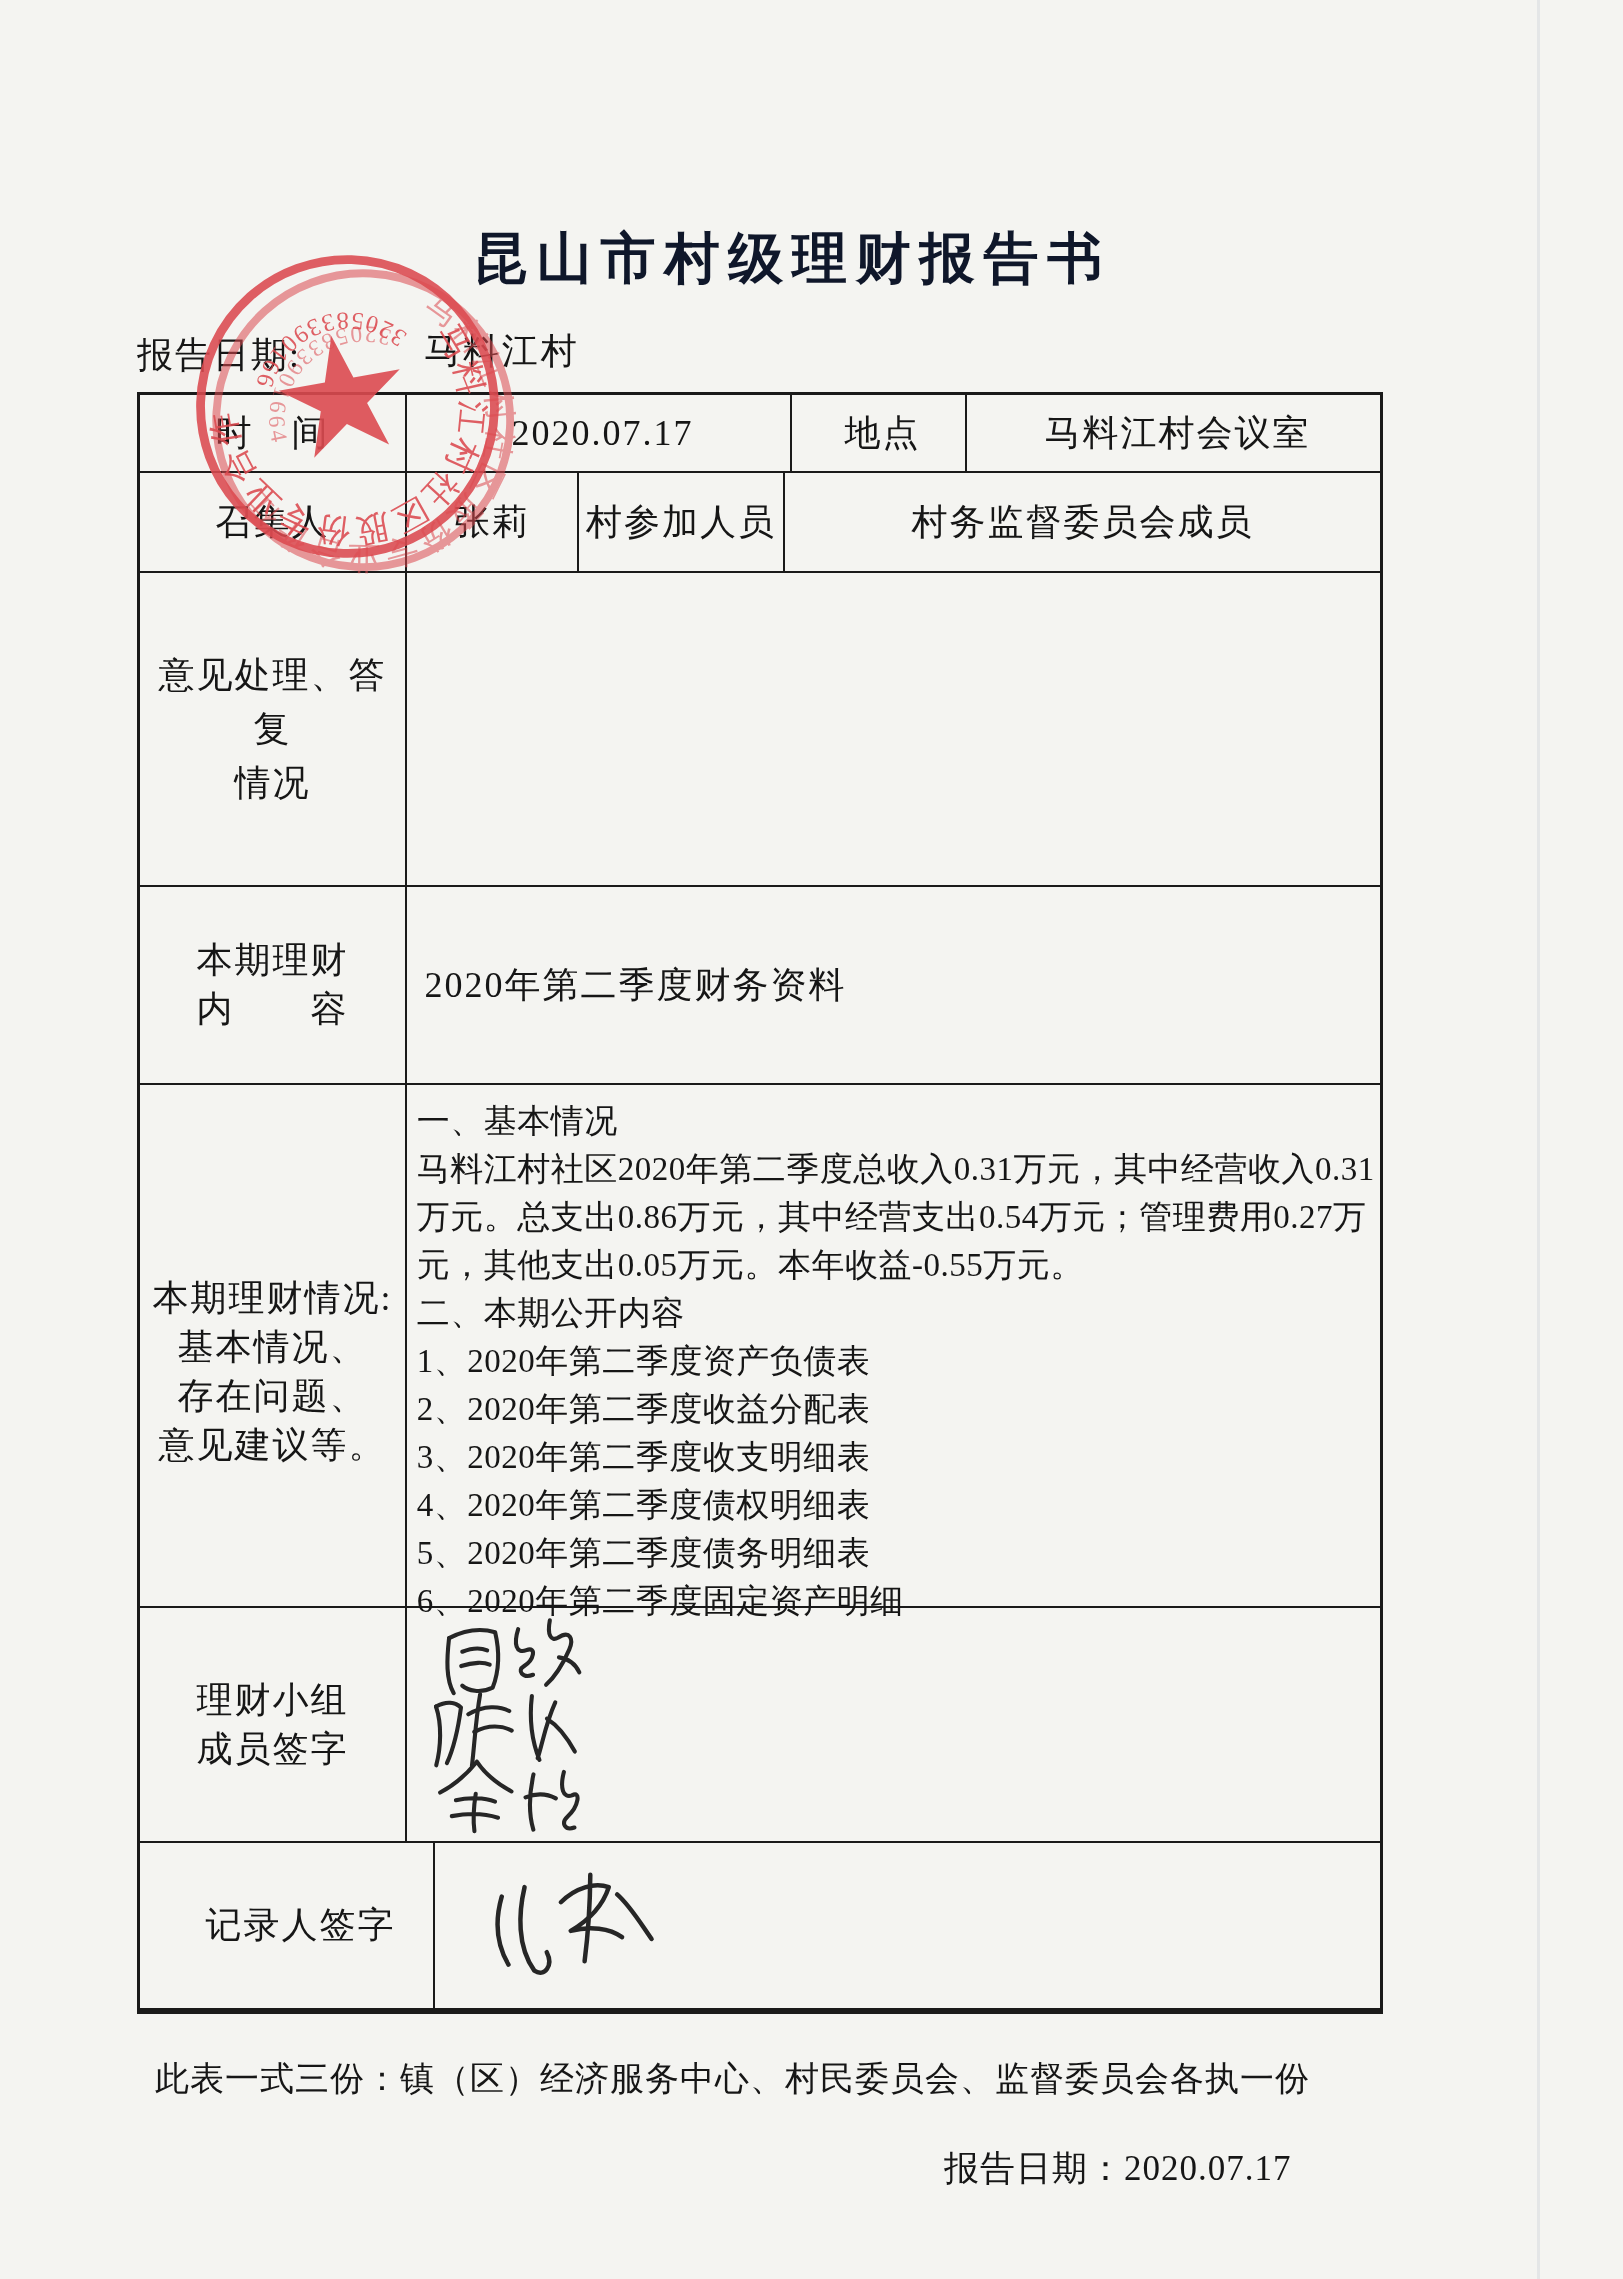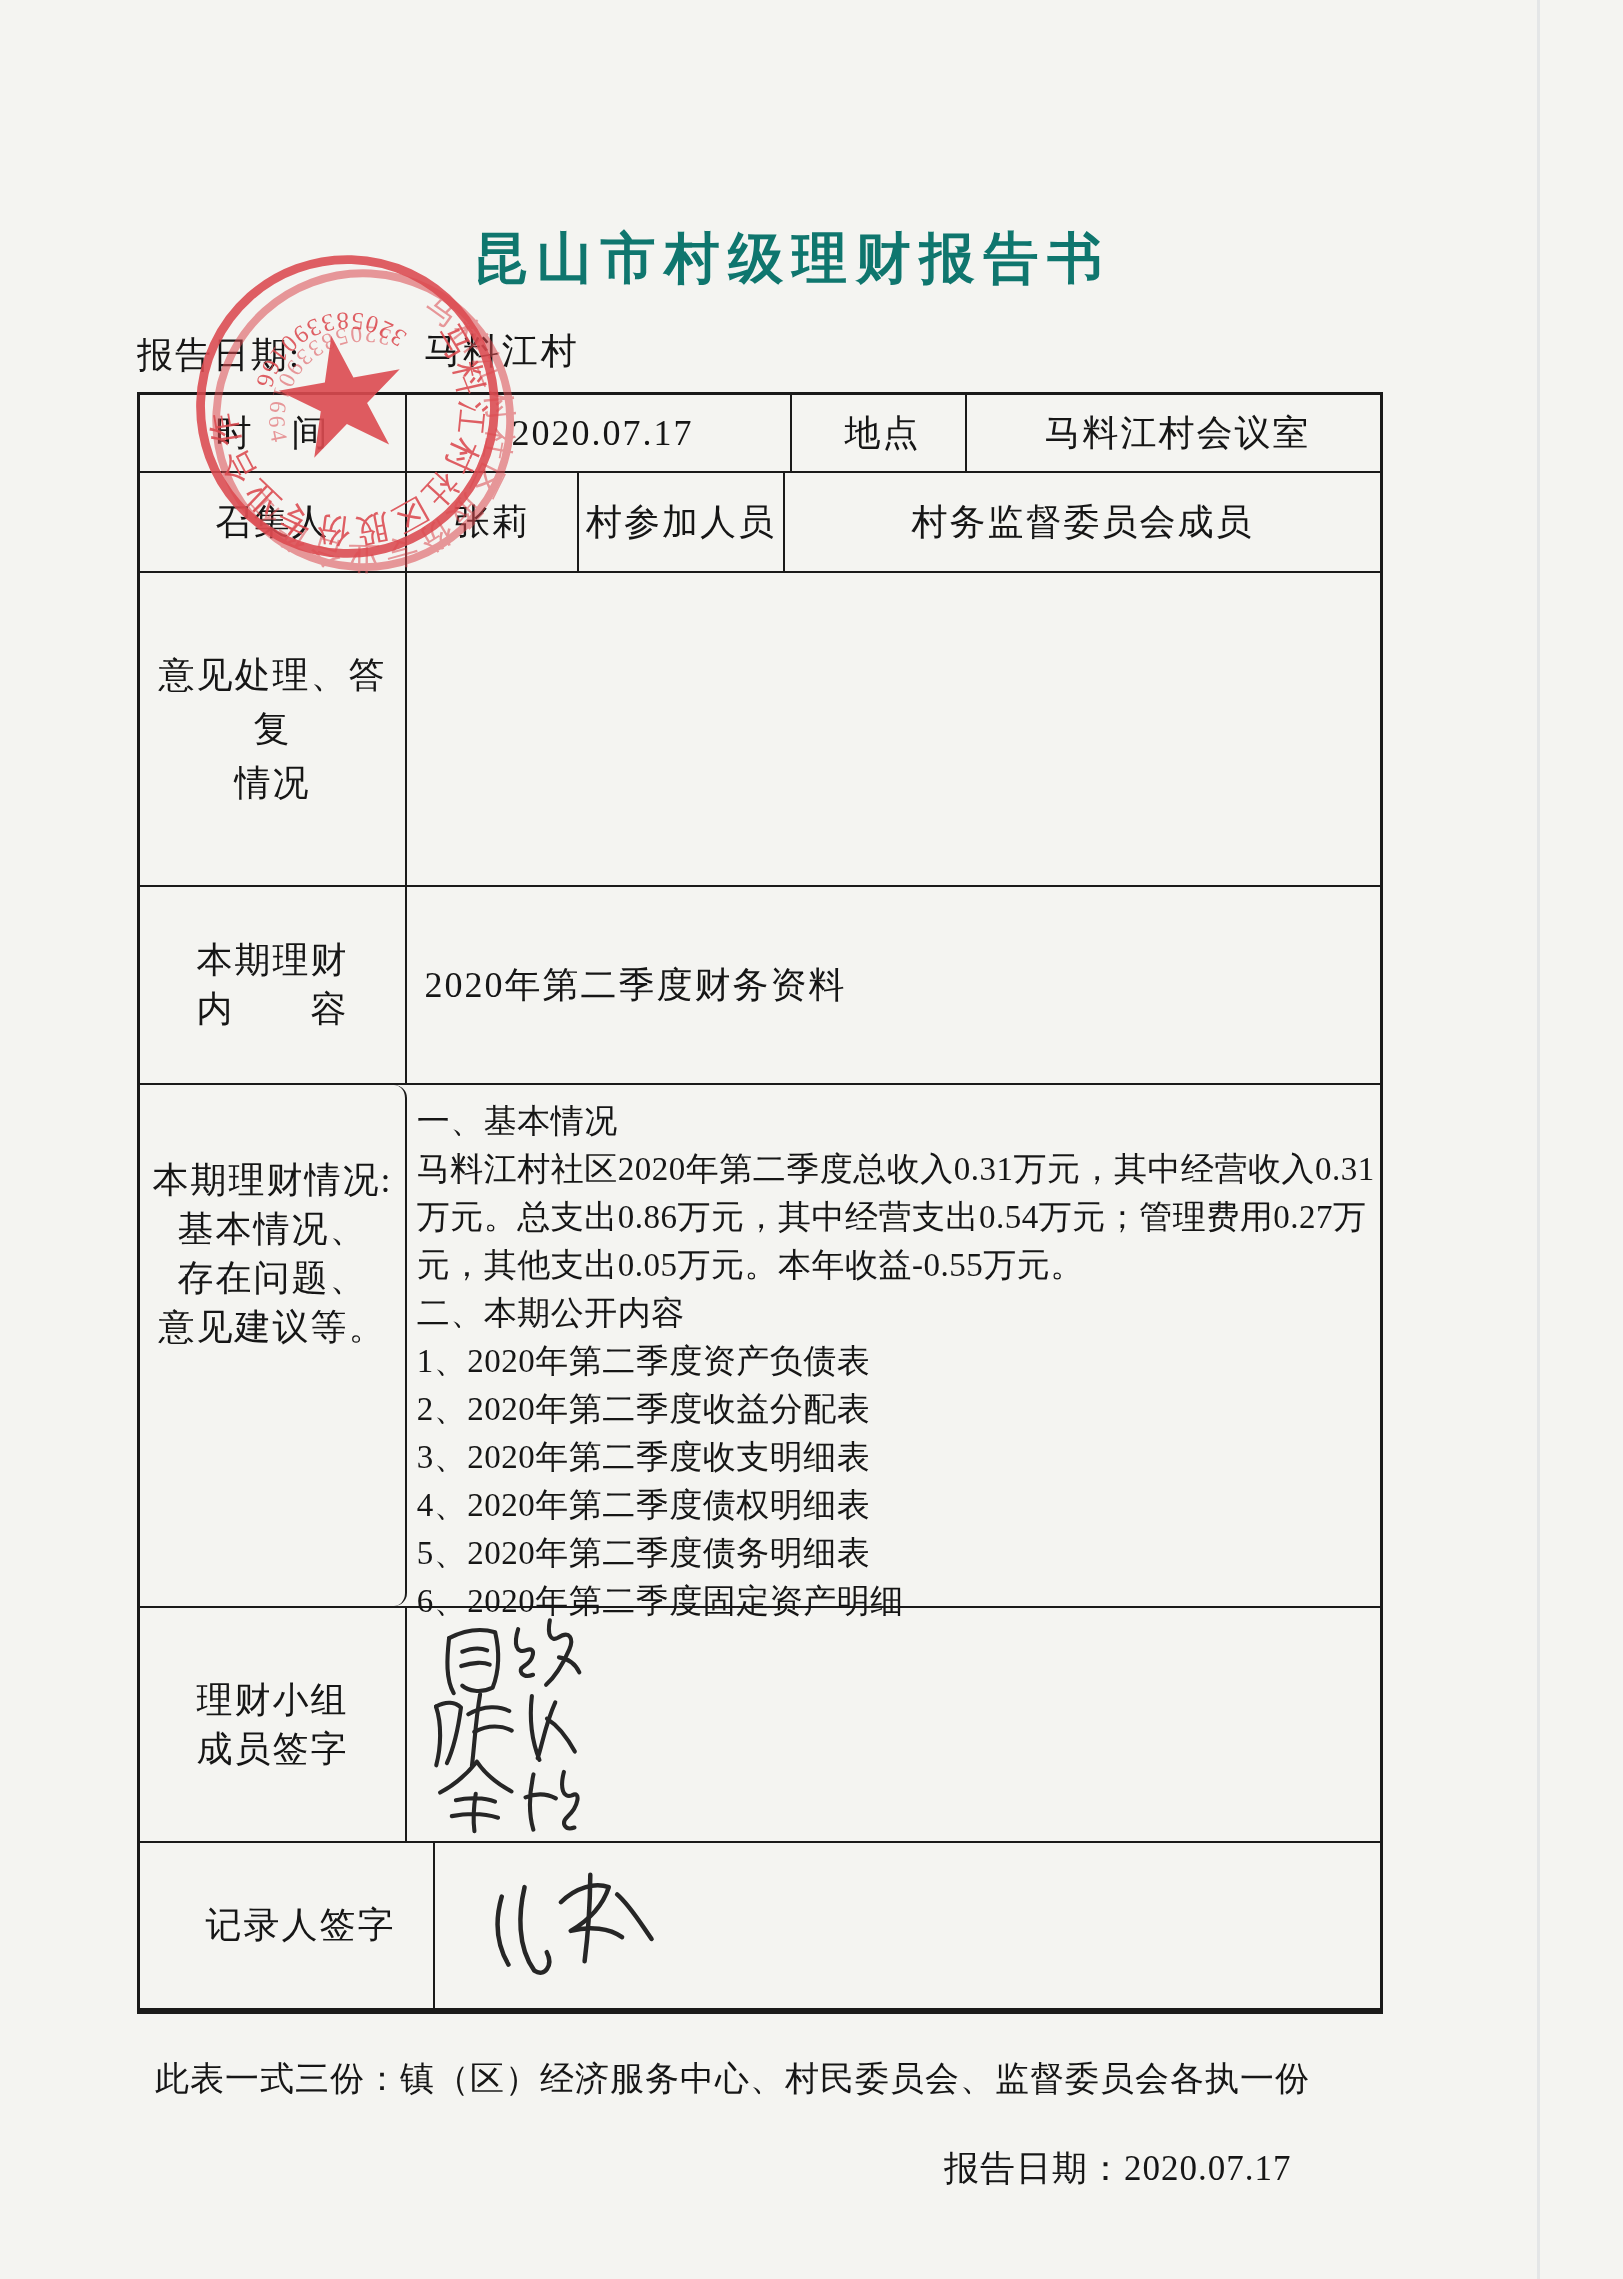--- a/index.html
+++ b/index.html
@@ -4,21 +4,21 @@
 <style>
   html,body{margin:0;padding:0;background:#e6e7e4;}
   .page{
     position:relative;width:1623px;height:2280px;background:#f4f4f1;
     font-family:"Liberation Serif","DejaVu Serif",serif;color:#161616;overflow:hidden;
   }
   .streak{position:absolute;top:0;width:2.9px;height:100%;background:rgba(192,200,208,.30);}
   .title{
     position:absolute;left:0;right:39px;top:222px;text-align:center;
     font-family:"Liberation Sans","DejaVu Sans",sans-serif;font-weight:bold;
-    font-size:55px;letter-spacing:8.8px;color:#0f766e;
+    font-size:55px;letter-spacing:8.8px;color:#0f172a;
   }
   .unit-label{position:absolute;left:137px;top:331px;font-size:36px;letter-spacing:2px;}
   .unit-value{position:absolute;left:424px;top:327px;font-size:36px;letter-spacing:2.9px;}
 
   .doc-table{
     position:absolute;left:137px;top:392px;width:1240px;
     border:3.9px solid #1a1a1a;border-bottom-width:6.9px;background:transparent;
   }
   .trow{display:flex;border-bottom:2.9px solid #1a1a1a;}
   .trow:last-child{border-bottom:none;padding-left:28px;}
@@ -32,21 +32,21 @@
   .grow{flex:1;}
   .r1{height:76px;gap:8px;}
   .r2{height:98px;}
   .r3{height:312px;}
   .r4{height:196px;}
   .r5{height:521px;}
   .r6{height:233px;}
   .r7{height:165px;}
   .two-line{line-height:1.5;text-align:center;}
   .left-al{align-items:flex-start;justify-content:center;padding-left:17.6px;}
-  .spread{justify-content:flex-start;padding-top:71px;padding-bottom:18px;border-radius:13px;}
+  .spread{justify-content:center;padding-top:71px;padding-bottom:18px;}
   .spread2{justify-content:center;}
   .para{
     align-items:flex-start;justify-content:flex-start;
     padding:11.8px 9.8px 0 9.8px;font-size:33px;line-height:48px;letter-spacing:0.5px;
   }
   .para div{white-space:nowrap;}
   .sig-cell{display:block;}
   .sig{position:absolute;}
   .sig path{fill:none;stroke:#262626;stroke-width:4.6;stroke-linecap:round;stroke-linejoin:round;}
   .footer-note{position:absolute;left:155px;top:2056px;font-size:34px;letter-spacing:1px;}

